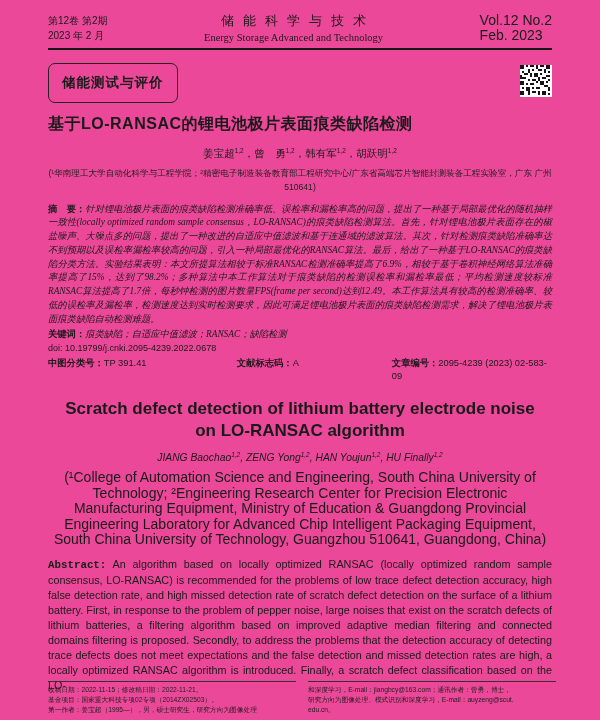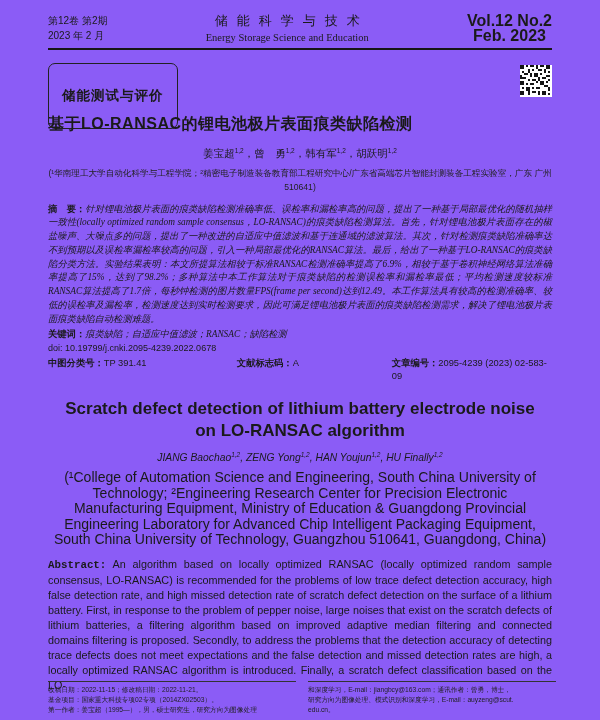--- a/index.html
+++ b/index.html
@@ -1,32 +1,32 @@
 <!DOCTYPE html>
 <html><head>
 <meta charset="utf-8">
 <style>
   html,body{margin:0;padding:0;background:#e9e9e7;}
   .page{
     width:600px;height:720px;box-sizing:border-box;position:relative;
-    margin:0 auto;background:#8b5cf6;color:#1a1a1a;overflow:hidden;
+    margin:0 auto;background:#ec4899;color:#1a1a1a;overflow:hidden;
     padding:12px 48px 8px 48px;
     font-family:"Liberation Sans", sans-serif;
   }
   
   .masthead{display:flex;justify-content:space-between;align-items:center;}
   .mast-left{font-size:10px;line-height:15px;white-space:nowrap;}
   .mast-center{text-align:center;}
   .jtitle-cn{font-size:13px;font-weight:normal;letter-spacing:9px;padding-left:9px;}
   .jtitle-en{font-size:10.5px;font-family:"Liberation Serif",serif;margin-top:2px;}
-  .mast-right{font-size:16px;font-weight:bold;text-align:center;line-height:15px;white-space:nowrap;}
+  .mast-right{font-size:14px;font-weight:normal;text-align:left;line-height:15px;white-space:nowrap;}
   .rule{border-bottom:2px solid #161616;margin-top:5px;}
   
   .badge-row{display:flex;justify-content:space-between;align-items:flex-start;margin-top:13px;height:38px;}
-  .badge{border:1.7px solid #222;border-radius:7px;padding:23px 13px;font-weight:bold;font-size:13.5px;letter-spacing:1px;}
+  .badge{border:1.7px solid #222;border-radius:7px;padding:10px 13px;font-weight:bold;font-size:13.5px;letter-spacing:1px;}
   .qr{margin-top:2px;}
   
   .title-cn{font-size:16px;font-weight:bold;margin:13px 0 0 0;letter-spacing:0.5px;}
   .authors-cn{text-align:center;margin-top:11px;font-size:10.5px;}
   .authors-cn sup,.authors-en sup{font-size:6.5px;}
   .aff-cn{text-align:center;margin-top:5px;font-size:8.6px;line-height:14px;color:#222;}
   
   .abstract-cn{margin:9px 0 0 0;font-size:9.3px;line-height:13.8px;text-align:justify;
     font-family:"Liberation Serif",serif;font-style:italic;}
   .abstract-cn .lbl,.kw .lbl{font-style:normal;font-weight:bold;font-family:"Liberation Sans",sans-serif;}
@@ -54,21 +54,21 @@
 <div class="page">
 
   <header>
     <div class="masthead">
       <div class="mast-left">
         <div>第12卷 第2期</div>
         <div>2023 年 2 月</div>
       </div>
       <div class="mast-center">
         <div class="jtitle-cn">储能科学与技术</div>
-        <div class="jtitle-en">Energy Storage Science and Education</div>
+        <div class="jtitle-en">Energy Storage Advanced and Technology</div>
       </div>
       <div class="mast-right">
         <div>Vol.12  No.2</div>
         <div>Feb. 2023</div>
       </div>
     </div>
     <div class="rule"></div>
   </header>
 
   <div class="badge-row">

